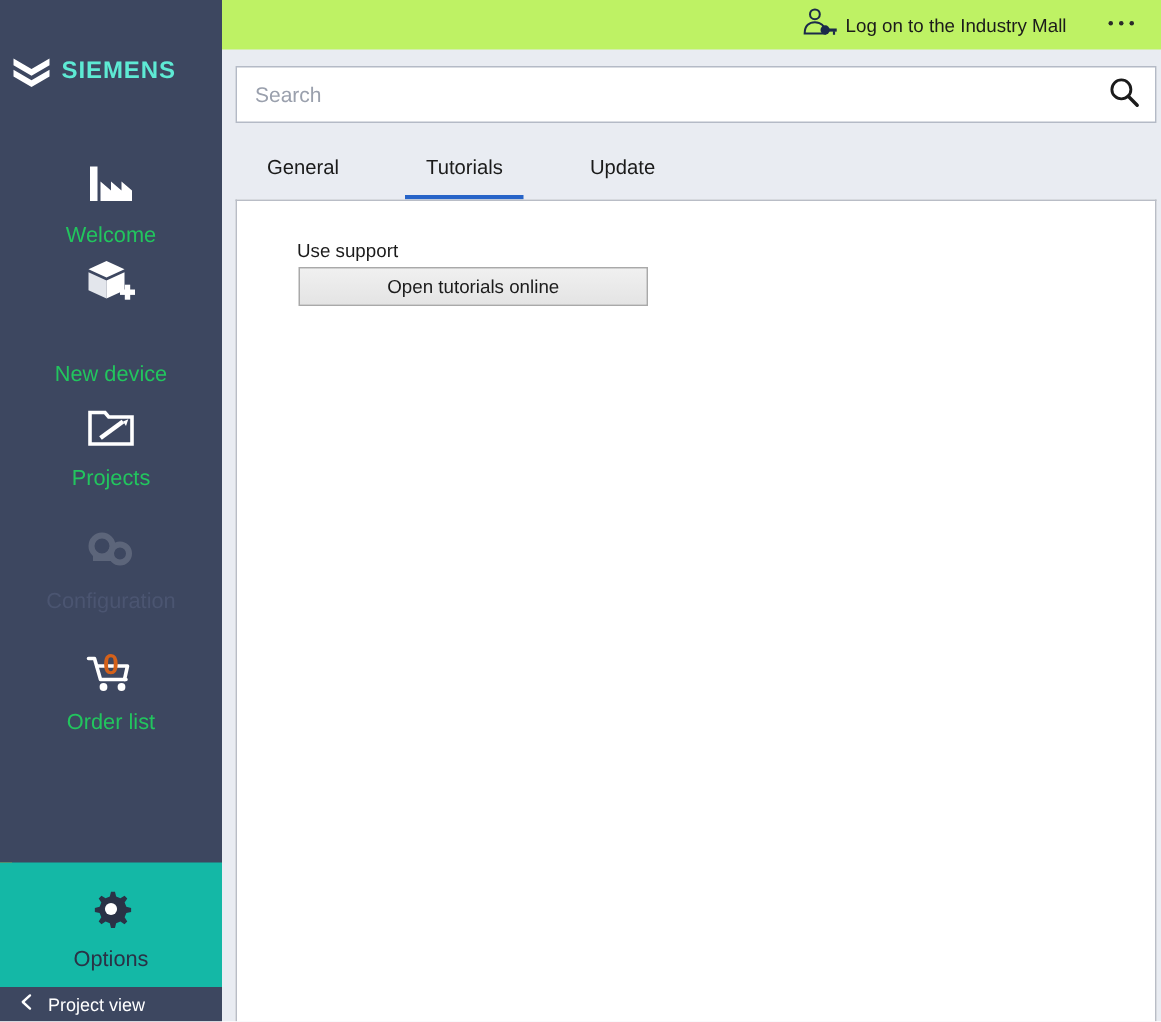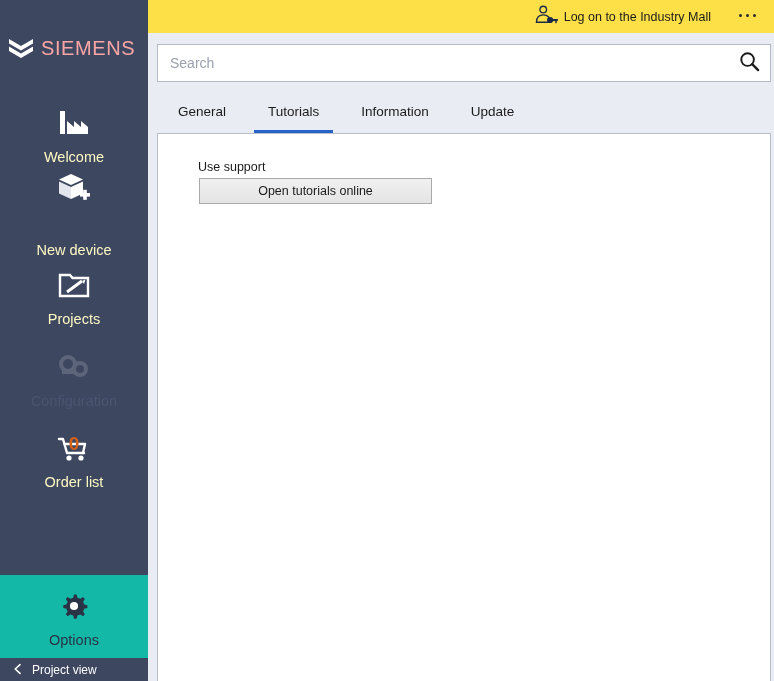--- a/index.html
+++ b/index.html
@@ -39,23 +39,23 @@
     align-items: center;
     padding-left: 8px;
     box-sizing: border-box;
   }
   .brand-logo {
     width: 26px; height: 22px;
     flex: 0 0 auto;
     margin-right: 7px;
   }
   .brand-text {
-    color: #fca5a5;
-    font-size: 20px;
-    font-weight: normal;
+    color: #5eead4;
+    font-size: 16px;
+    font-weight: bold;
     letter-spacing: 0.6px;
   }
 
   .nav-item {
     position: absolute;
     left: 0;
     width: 148px;
     display: flex;
     flex-direction: column;
     align-items: center;
@@ -63,21 +63,21 @@
     box-sizing: border-box;
     cursor: default;
   }
   .nav-icon {
     height: 40px;
     display: flex;
     align-items: center;
     justify-content: center;
   }
   .nav-label {
-    color: #fef9c3;
+    color: #22c55e;
     font-size: 14.5px;
     margin-top: 6px;
     text-align: center;
     white-space: nowrap;
   }
   .nav-item.disabled .nav-label {
     color: #4b5571;
   }
   .nav-item.selected {
     background: #14b8a6;
@@ -106,21 +106,21 @@
     color: #ffffff;
     font-size: 12px;
     margin-left: 10px;
   }
 
   
   #topbar {
     position: absolute;
     left: 148px; top: 0;
     width: 626px; height: 33px;
-    background: #fde047;
+    background: #bef264;
   }
   .logon {
     position: absolute;
     right: 63px; top: 7px;
     display: flex;
     align-items: center;
     height: 20px;
   }
   .logon-label {
     color: #1b1b1b;
@@ -175,20 +175,21 @@
     cursor: pointer;
   }
 
   
   #tabs {
     position: absolute;
     left: 157px; top: 102px;
     width: 614px; height: 31px;
     display: flex;
     align-items: flex-start;
+    gap: 16px;
   }
   .tab {
     position: relative;
     height: 31px;
     display: flex;
     align-items: flex-start;
     padding: 2px 21px 0 21px;
     box-sizing: border-box;
     font-size: 13.5px;
     color: #1b1b1b;
@@ -365,23 +366,20 @@
 
   <div id="tabs">
     <button class="tab">
       <span>General</span>
     </button>
     <button class="tab active">
       <span>Tutorials</span>
       <span class="underline"></span>
     </button>
     <button class="tab">
-      <span>Information</span>
-    </button>
-    <button class="tab">
       <span>Update</span>
     </button>
   </div>
 
   <div id="panel">
     <div class="section-label">Use support</div>
     <button class="primary-btn">Open tutorials online</button>
   </div>
 
 </div>

